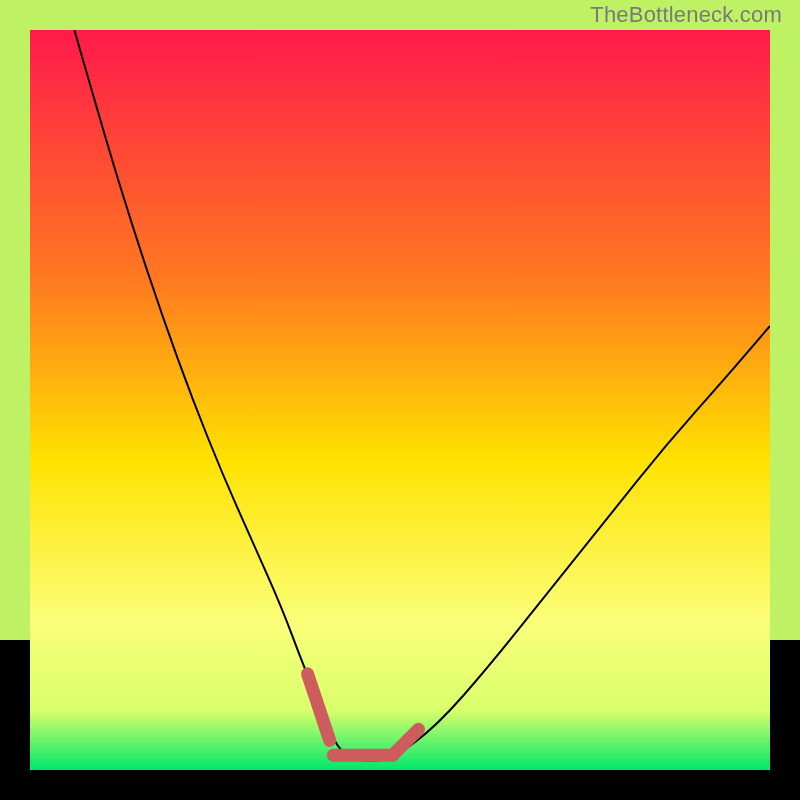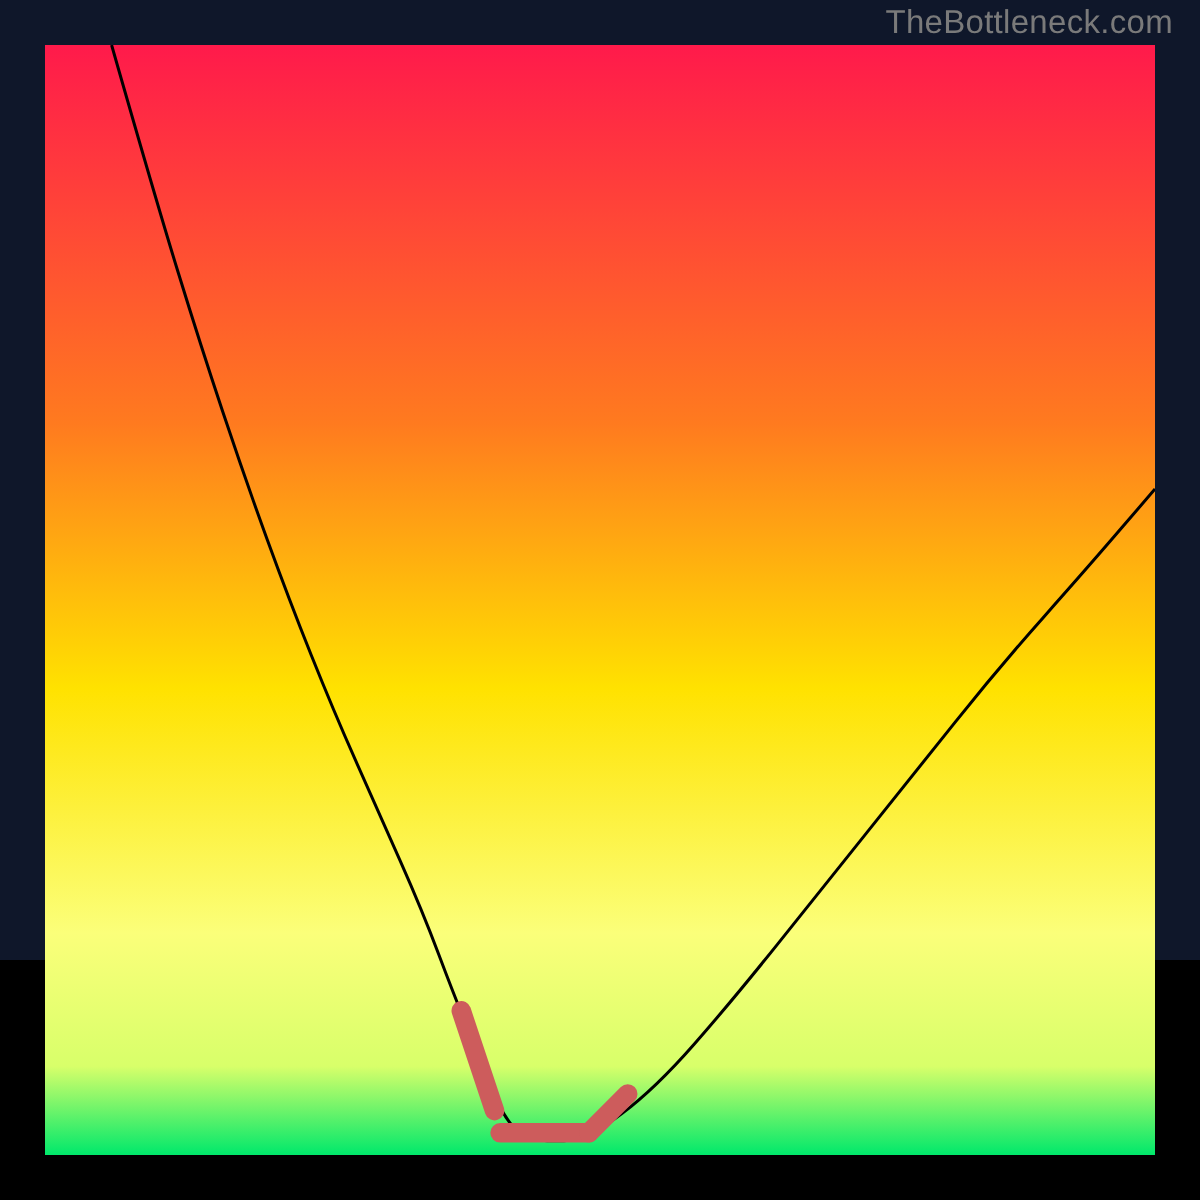--- a/index.html
+++ b/index.html
@@ -10,21 +10,21 @@
     background: #000;
     overflow: hidden;
     font-family: Arial, Helvetica, sans-serif;
   }
   .frame {
     position: absolute;
     left: 0;
     top: 0;
     width: 800px;
     height: 640px;
-    background: #0f172a;
+    background: #bef264;
   }
   .watermark {
     position: absolute;
     top: 2px;
     right: 18px;
     color: #7a7a7a;
     font-size: 22px;
     letter-spacing: 0.2px;
     font-weight: 400;
     user-select: none;

